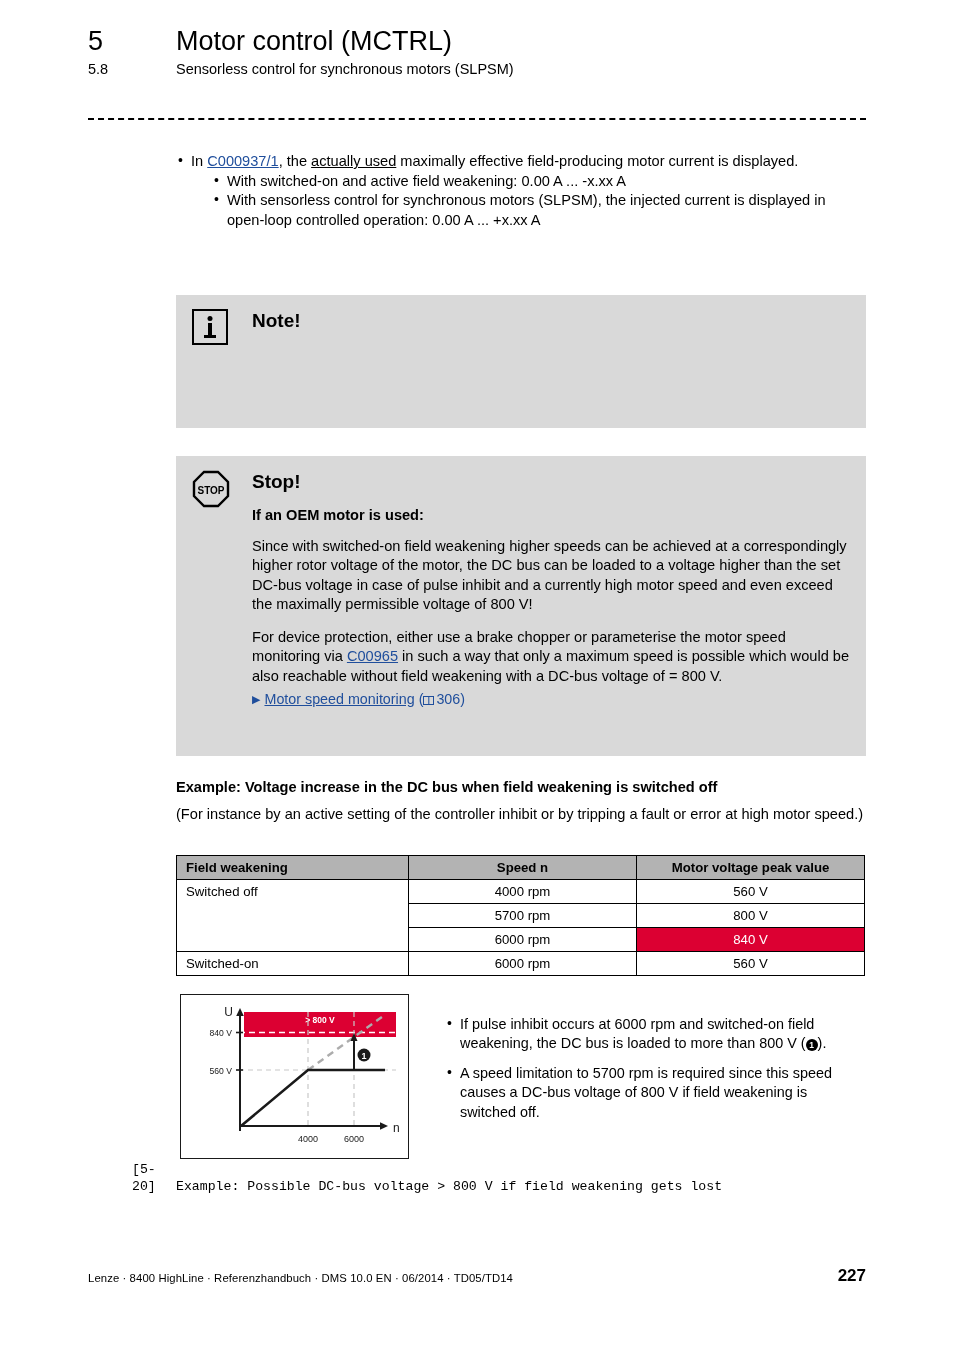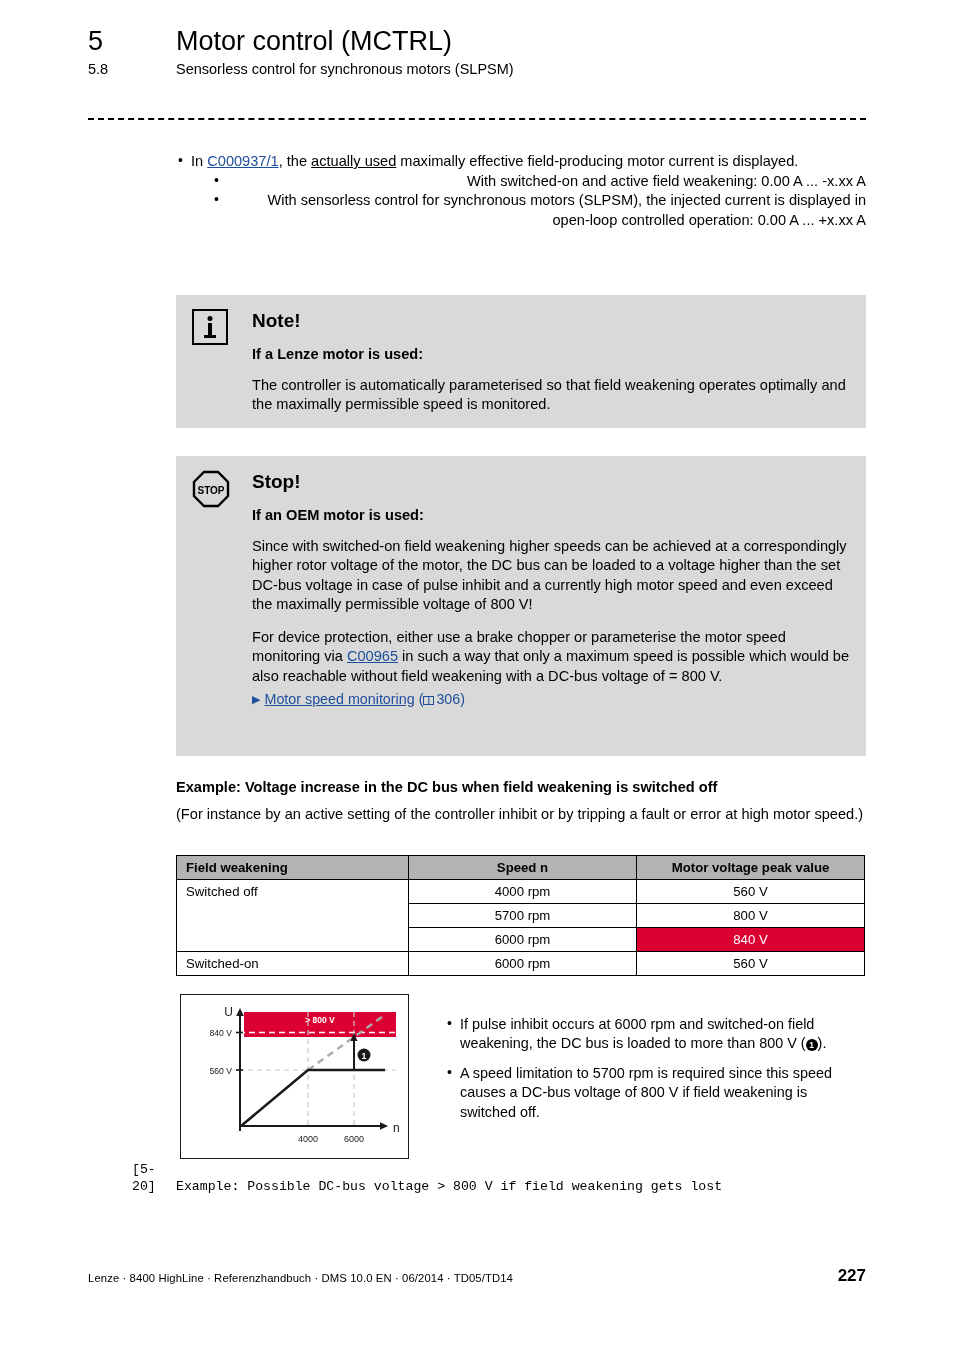--- a/index.html
+++ b/index.html
@@ -52,21 +52,21 @@
     font-size: 14.6px;
     line-height: 19.5px;
     margin-bottom: 0px;
   }
   ul.blist li::before {
     content: "\2022";
     position: absolute; left: 2px; top: -1px;
     font-size: 14px;
     color: #000;
   }
-  ul.blist ul.blist { margin-top: 0px; padding-left: 21px; text-align: right; }
+  ul.blist ul.blist { margin-top: 0px; padding-left: 21px; }
   ul.blist ul.blist li { margin-bottom: 0px; }
 
   a.doclink, .doclink {
     color: #1F4E9C; text-decoration: underline;
   }
   .underl { text-decoration: underline; }
 
   
   .callout {
     position: absolute;
@@ -293,24 +293,20 @@
 
 <div class="callout" style="top:295px; height:133px;">
   <div class="callout-icon">
     <div class="icon-info">
       <div class="dot"></div>
       <div class="stem"></div>
       <div class="base"></div>
     </div>
   </div>
   <div class="callout-title">Note!</div>
-  <div class="callout-body">
-    <p class="bold">If a Lenze motor is used:</p>
-    <p>The controller is automatically parameterised so that field weakening operates optimally and the maximally permissible speed is monitored.</p>
-  </div>
 </div>
 
 <div class="callout" style="top:456px; height:300px;">
   <div class="callout-icon">
     <div class="icon-stop">
       <svg width="38" height="38" viewBox="0 0 38 38">
         <polygon points="12,2 26,2 36,12 36,26 26,36 12,36 2,26 2,12" fill="#D9D9D9" stroke="#000" stroke-width="2.4"></polygon>
         <text x="19" y="24" text-anchor="middle" font-family="Liberation Sans, sans-serif" font-size="10" font-weight="700" fill="#000">STOP</text>
       </svg>
     </div>

